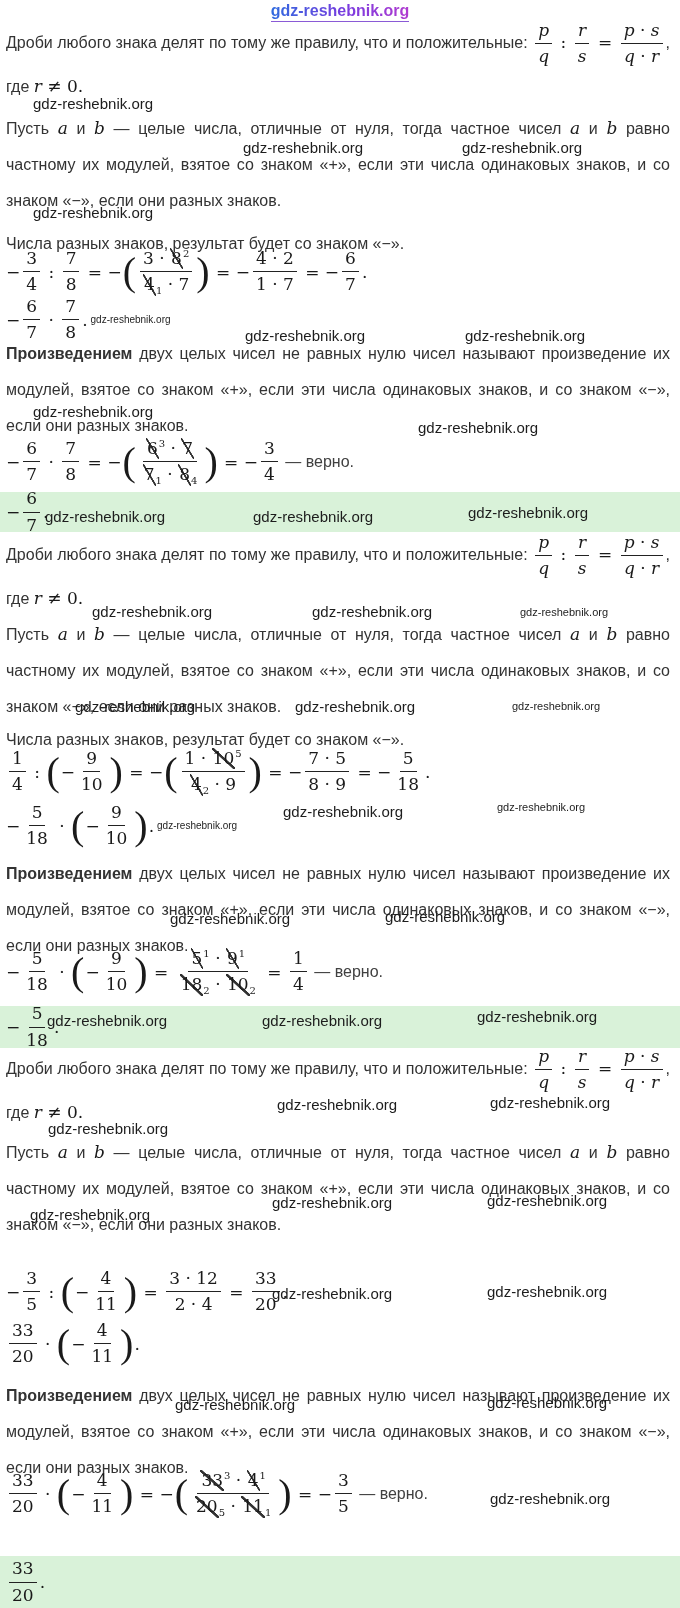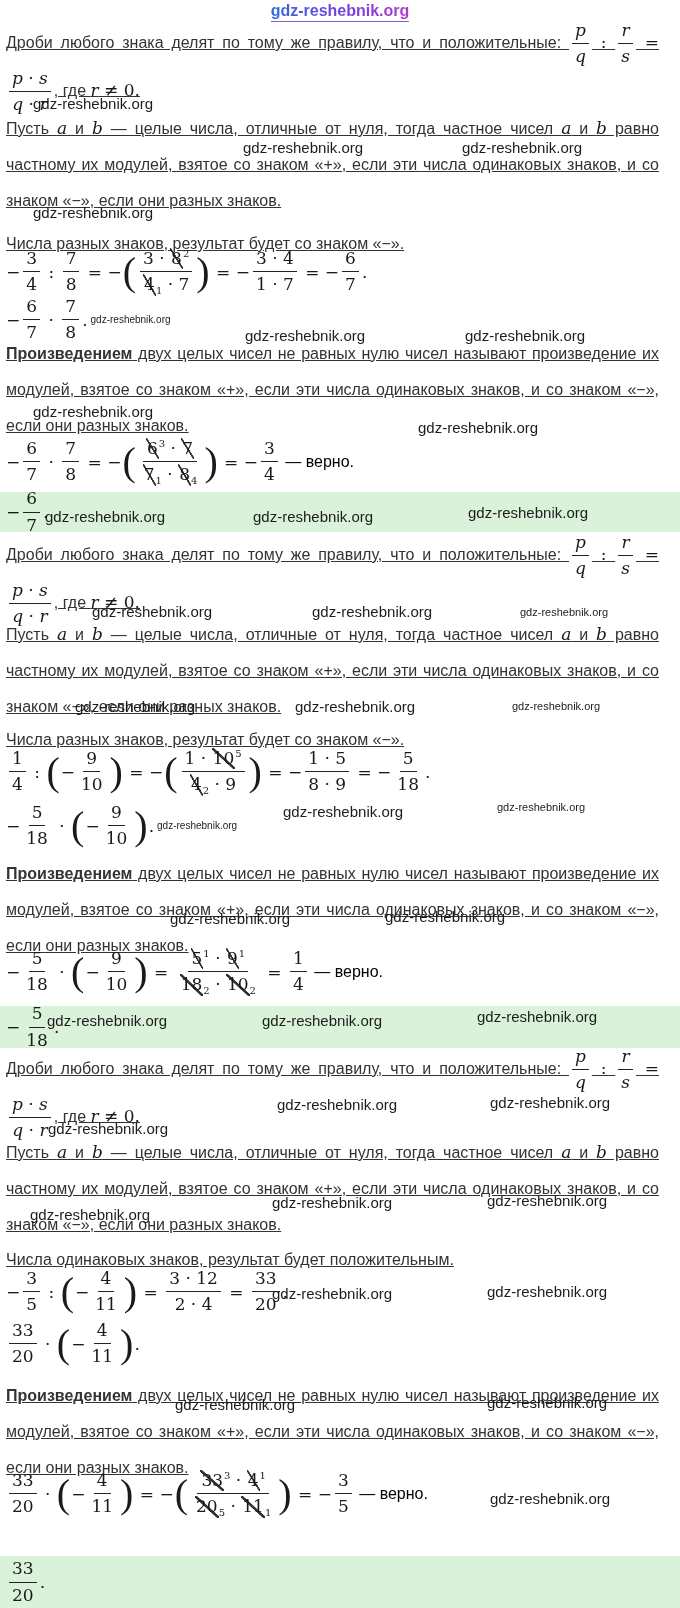--- a/index.html
+++ b/index.html
@@ -5,31 +5,31 @@
   html,body{margin:0;padding:0;background:#fff;}
   .page{position:relative;width:680px;height:1608px;overflow:hidden;background:#fff;
         font-family:"Liberation Sans",sans-serif;color:#333;}
   
   .site-head-wrap{position:absolute;top:2px;left:0;right:0;text-align:center;}
   .site-head{display:inline-block;font-size:16px;font-weight:bold;
              background:linear-gradient(90deg,#2f6bdf 0%,#7a3bdf 55%,#b03bd0 100%);
              -webkit-background-clip:text;background-clip:text;color:transparent;
              border-bottom:1px solid #8a5ad6;padding-bottom:1px;}
   
-  .blk{position:absolute;left:6px;right:21px;font-size:16px;line-height:36px;
-       text-align:justify;color:#333;text-decoration:underline;}
+  .blk{position:absolute;left:6px;right:10px;font-size:16px;line-height:36px;
+       text-align:justify;color:#333;}
   .tb{font-weight:bold;}
   
   .mt{font-family:"DejaVu Serif","Liberation Serif",serif;color:#1a1a1a;}
   .blk .mt{font-size:17px;}
   .mi{font-style:italic;}
   .mrow{display:flex;align-items:center;font-family:"DejaVu Serif","Liberation Serif",serif;
         font-size:17px;color:#1a1a1a;}
   .mrow span{white-space:pre;}
-  .mrow .tx{font-family:"Liberation Sans",sans-serif;font-size:16px;color:#000000;}
+  .mrow .tx{font-family:"Liberation Sans",sans-serif;font-size:16px;color:#404040;}
   .mathline{position:absolute;left:6px;right:10px;}
   .frac{display:inline-flex;flex-direction:column;align-items:center;vertical-align:middle;
         margin:0 3px;text-align:center;line-height:1.25;}
   .frac .num{display:block;padding:0 3px 2px;border-bottom:1.4px solid #222;}
   .frac .den{display:block;padding:2px 3px 0;}
   .bigp{font-size:40px;line-height:0.9;font-family:"Liberation Serif",serif;
         font-weight:300;padding:0 1px;align-self:center;}
   .cwrap{display:inline-block;}
   .cancel{position:relative;display:inline-block;padding:0 1px;
           background-image:linear-gradient(to top right,transparent 45%,#333 47%,#333 53%,transparent 55%);}
@@ -68,21 +68,21 @@
   <div class="mathline mrow" style="top:248px">
       <span class="mt">−</span>
       <span class="frac"><span class="num"><span class="mt">3</span></span><span class="den"><span class="mt">4</span></span></span>
       <span class="mt"> : </span>
       <span class="frac"><span class="num"><span class="mt">7</span></span><span class="den"><span class="mt">8</span></span></span>
       <span class="mt"> = −</span>
       <span class="bigp">(</span>
       <span class="frac"><span class="num"><span class="mt">3 · </span><span class="mt cwrap"><span class="cancel">8</span><sup>2</sup></span></span><span class="den"><span class="mt cwrap"><span class="cancel">4</span><sub>1</sub></span><span class="mt"> · 7</span></span></span>
       <span class="bigp">)</span>
       <span class="mt"> = −</span>
-      <span class="frac"><span class="num"><span class="mt">3 · 4</span></span><span class="den"><span class="mt">1 · 7</span></span></span>
+      <span class="frac"><span class="num"><span class="mt">4 · 2</span></span><span class="den"><span class="mt">1 · 7</span></span></span>
       <span class="mt"> = −</span>
       <span class="frac"><span class="num"><span class="mt">6</span></span><span class="den"><span class="mt">7</span></span></span>
       <span class="mt">.</span>
     </div>
   <div class="mathline mrow" style="top:296px">
       <span class="mt">−</span>
       <span class="frac"><span class="num"><span class="mt">6</span></span><span class="den"><span class="mt">7</span></span></span>
       <span class="mt"> · </span>
       <span class="frac"><span class="num"><span class="mt">7</span></span><span class="den"><span class="mt">8</span></span></span>
       <span class="mt">.</span>
@@ -127,21 +127,21 @@
       <span class="mt"> : </span>
       <span class="bigp">(</span>
       <span class="mt">−</span>
       <span class="frac"><span class="num"><span class="mt">9</span></span><span class="den"><span class="mt">10</span></span></span>
       <span class="bigp">)</span>
       <span class="mt"> = −</span>
       <span class="bigp">(</span>
       <span class="frac"><span class="num"><span class="mt">1 · </span><span class="mt cwrap"><span class="cancel">10</span><sup>5</sup></span></span><span class="den"><span class="mt cwrap"><span class="cancel">4</span><sub>2</sub></span><span class="mt"> · 9</span></span></span>
       <span class="bigp">)</span>
       <span class="mt"> = −</span>
-      <span class="frac"><span class="num"><span class="mt">1 · 5</span></span><span class="den"><span class="mt">8 · 9</span></span></span>
+      <span class="frac"><span class="num"><span class="mt">7 · 5</span></span><span class="den"><span class="mt">8 · 9</span></span></span>
       <span class="mt"> = −</span>
       <span class="frac"><span class="num"><span class="mt">5</span></span><span class="den"><span class="mt">18</span></span></span>
       <span class="mt">.</span>
     </div>
   <div class="mathline mrow" style="top:802px">
       <span class="mt">−</span>
       <span class="frac"><span class="num"><span class="mt">5</span></span><span class="den"><span class="mt">18</span></span></span>
       <span class="mt"> · </span>
       <span class="bigp">(</span>
       <span class="mt">−</span>
@@ -177,21 +177,20 @@
         <span class="num"><span class="mt mi">p</span></span>
         <span class="den"><span class="mt mi">q</span></span>
       </span><span class="mt"> : </span><span class="frac">
         <span class="num"><span class="mt mi">r</span></span>
         <span class="den"><span class="mt mi">s</span></span>
       </span><span class="mt"> = </span><span class="frac">
         <span class="num"><span class="mt mi">p</span><span class="mt"> · </span><span class="mt mi">s</span></span>
         <span class="den"><span class="mt mi">q</span><span class="mt"> · </span><span class="mt mi">r</span></span>
       </span><span class="tx">, где </span><span class="mt mi">r</span><span class="mt"> ≠ 0.</span></div>
   <div class="blk" style="top:1134px"><span class="tx">Пусть </span><span class="mt mi">a</span><span class="tx"> и </span><span class="mt mi">b</span><span class="tx"> — целые числа, отличные от нуля, тогда частное чисел </span><span class="mt mi">a</span><span class="tx"> и </span><span class="mt mi">b</span><span class="tx"> равно частному их модулей, взятое со знаком «+», если эти числа одинаковых знаков, и со знаком «−», если они разных знаков.</span></div>
-  <div class="blk" style="top:1242px">Числа одинаковых знаков, результат будет положительным.</div>
   <div class="mathline mrow" style="top:1268px">
       <span class="mt">−</span>
       <span class="frac"><span class="num"><span class="mt">3</span></span><span class="den"><span class="mt">5</span></span></span>
       <span class="mt"> : </span>
       <span class="bigp">(</span>
       <span class="mt">−</span>
       <span class="frac"><span class="num"><span class="mt">4</span></span><span class="den"><span class="mt">11</span></span></span>
       <span class="bigp">)</span>
       <span class="mt"> = </span>
       <span class="frac"><span class="num"><span class="mt">3 · 12</span></span><span class="den"><span class="mt">2 · 4</span></span></span>

